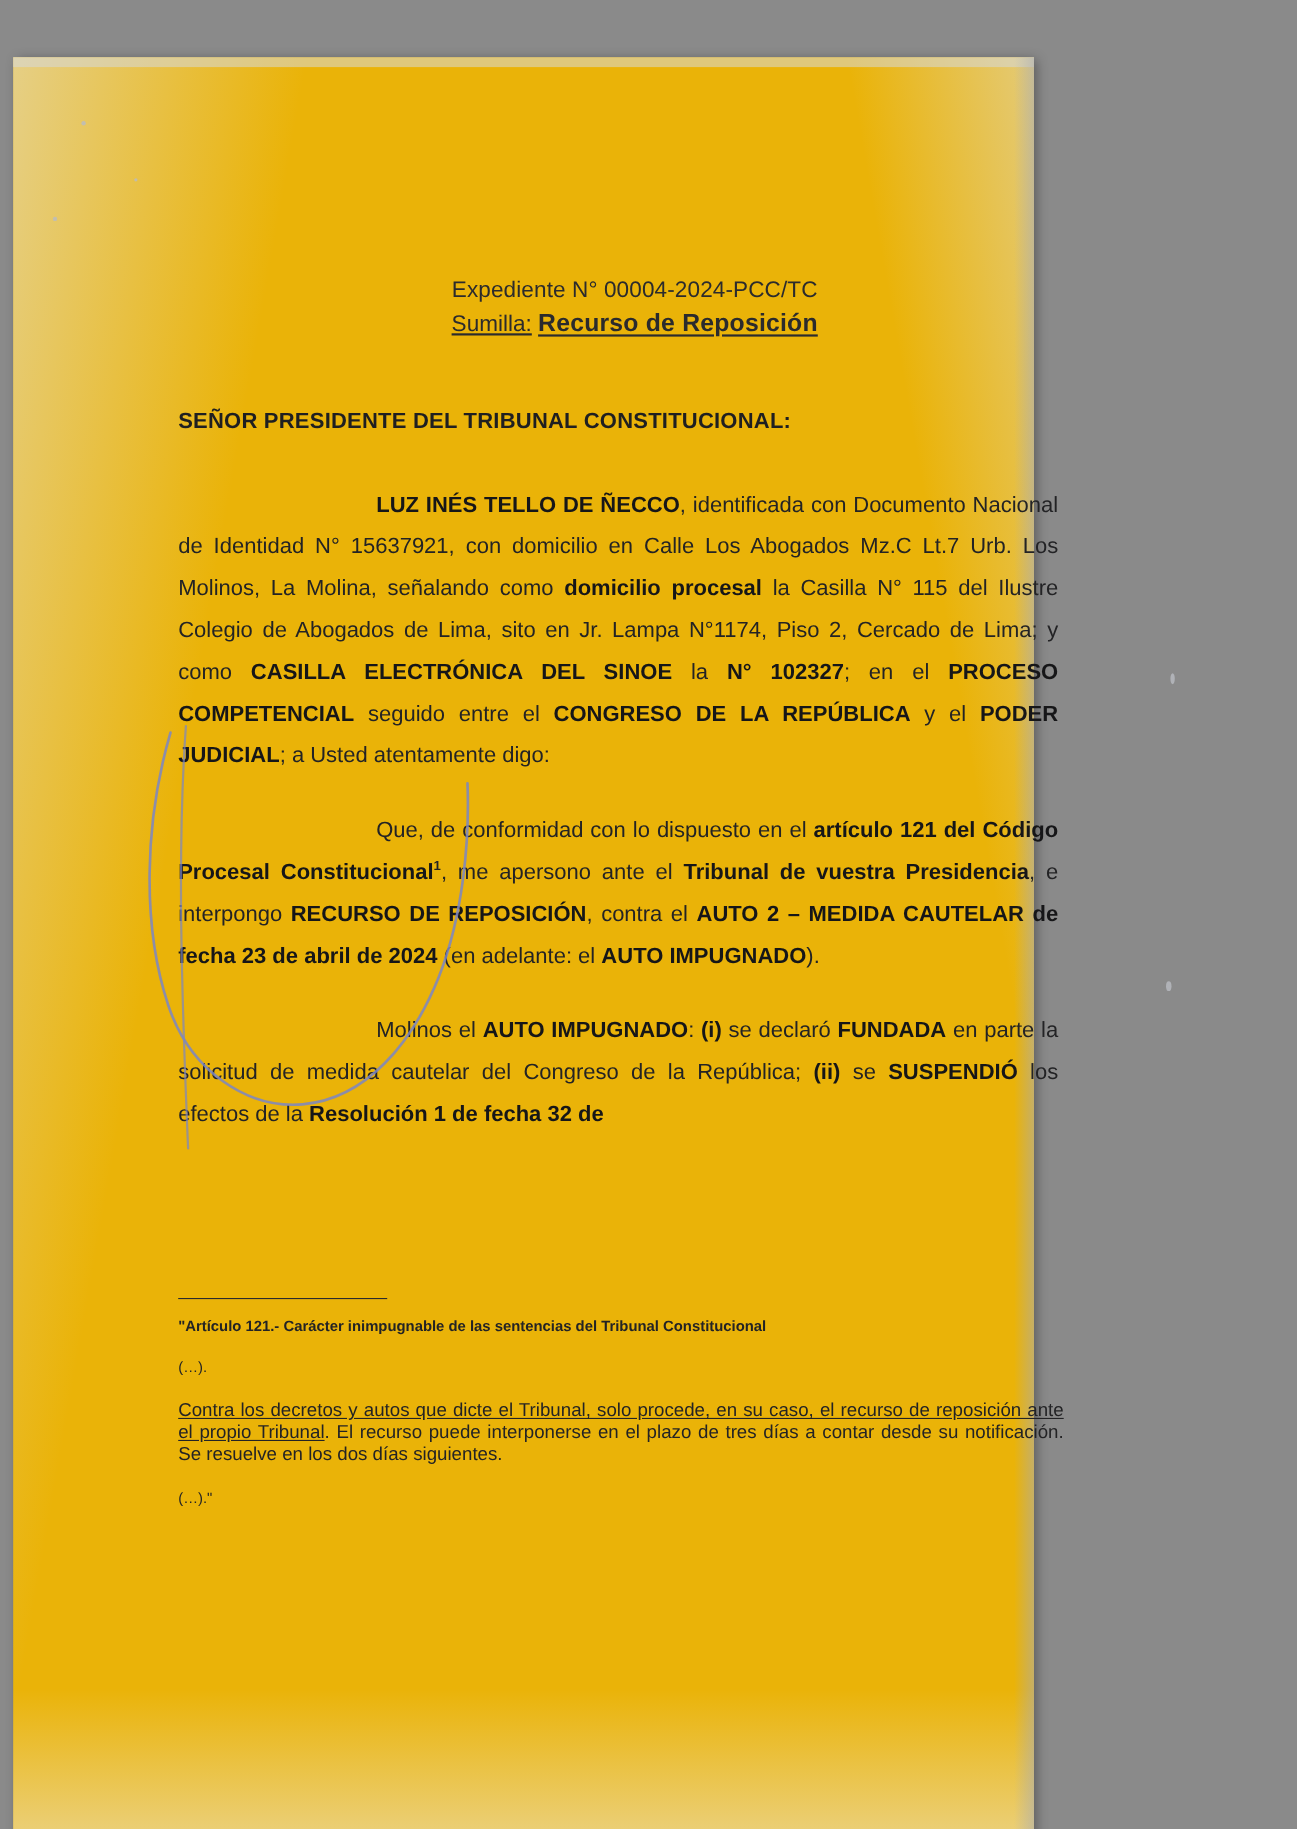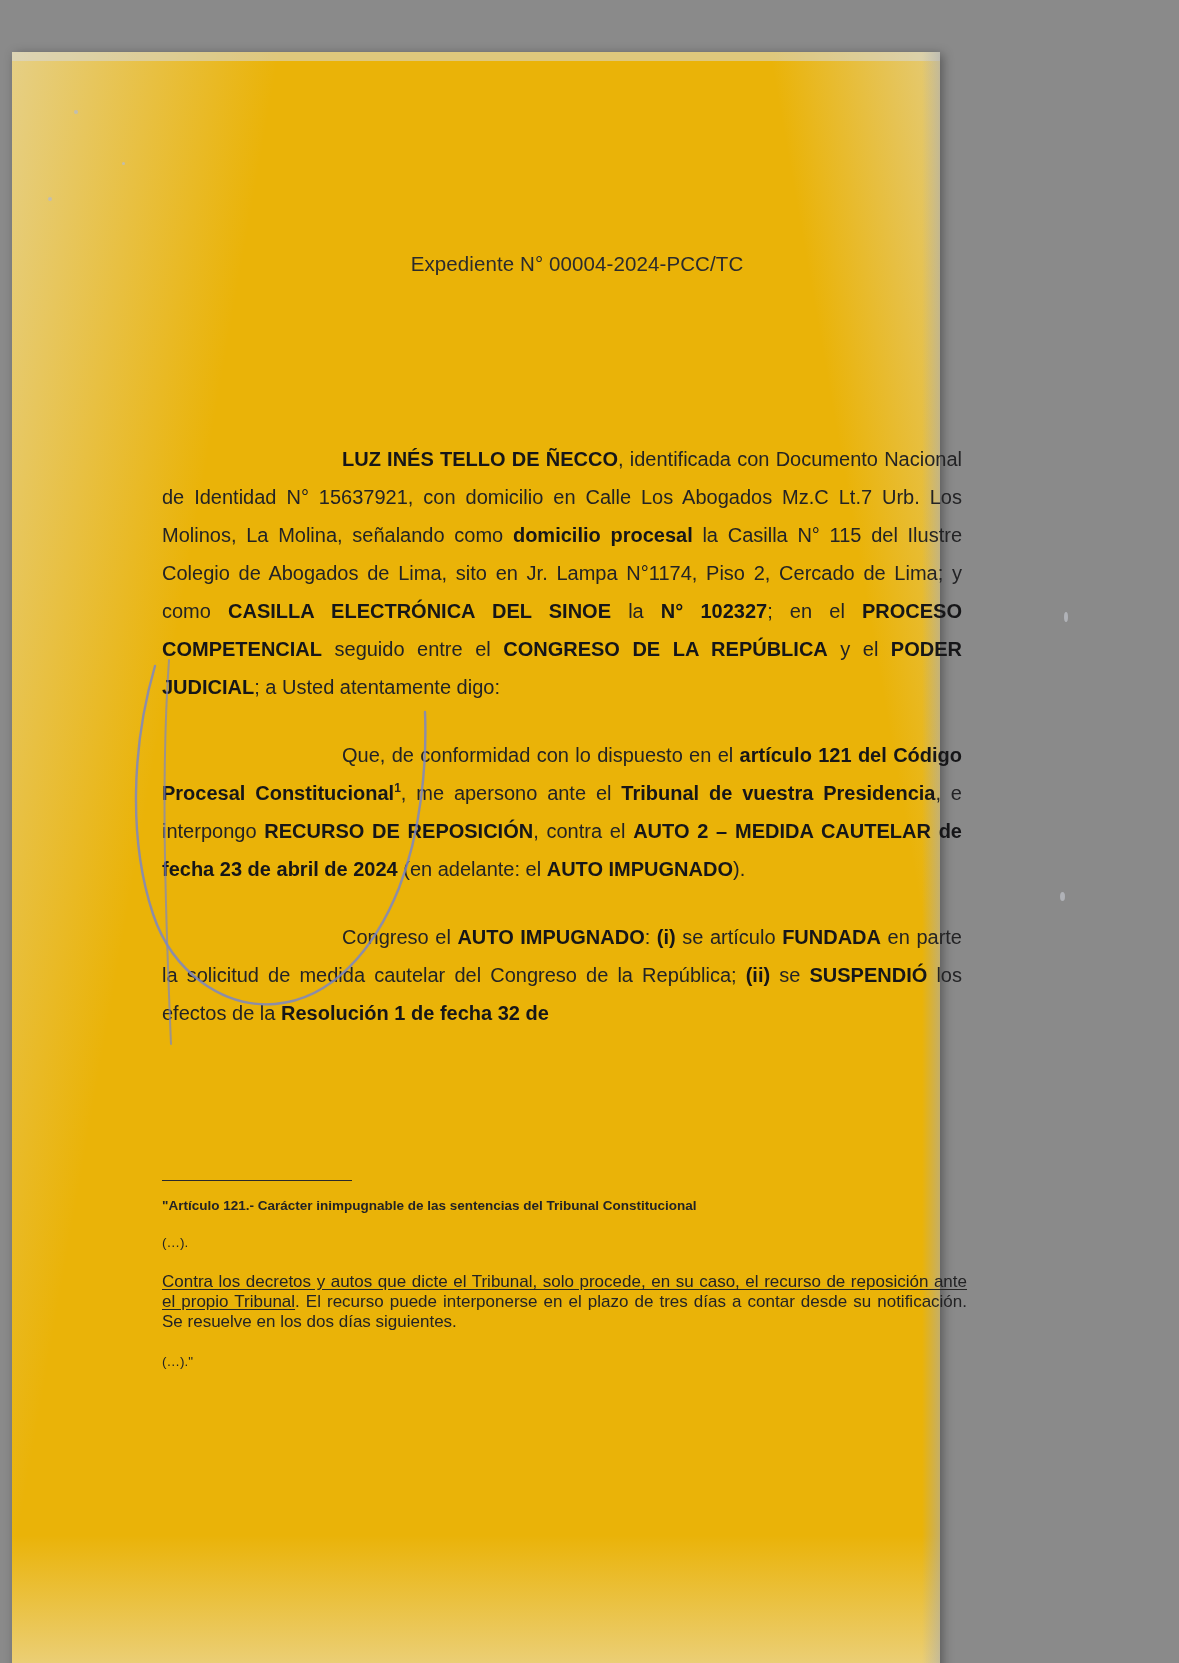--- a/index.html
+++ b/index.html
@@ -213,30 +213,35 @@
     <div class="speck" style="left:62px;top:58px;width:4px;height:4px;"></div>
     <div class="speck" style="left:110px;top:110px;width:3px;height:3px;"></div>
     <div class="speck" style="left:36px;top:145px;width:4px;height:4px;"></div>
     <div class="speck" style="left:1052px;top:560px;width:4px;height:10px;"></div>
     <div class="speck" style="left:1048px;top:840px;width:5px;height:9px;"></div>
 
     <div class="content">
 
       <div class="doc-header">
         <div class="exp-line">Expediente N° 00004-2024-PCC/TC</div>
+        <div class="sumilla-line">
+          <span class="sumilla-label">Sumilla:</span>
+          <span class="sumilla-value">Recurso de Reposición</span>
+        </div>
       </div>
 
+      <div class="addressee">SEÑOR PRESIDENTE DEL TRIBUNAL CONSTITUCIONAL:</div>
 
       <div class="body-block">
 
         <p class="para"><b>LUZ INÉS TELLO DE ÑECCO</b><span>, identificada con Documento Nacional de Identidad N° 15637921, con domicilio en Calle Los Abogados Mz.C Lt.7 Urb. Los Molinos, La Molina, señalando como </span><b>domicilio procesal</b><span> la Casilla N° 115 del Ilustre Colegio de Abogados de Lima, sito en Jr. Lampa N°1174, Piso 2, Cercado de Lima; y como </span><b>CASILLA ELECTRÓNICA DEL SINOE</b><span> la </span><b>N° 102327</b><span>; en el </span><b>PROCESO COMPETENCIAL</b><span> seguido entre el </span><b>CONGRESO DE LA REPÚBLICA</b><span> y el </span><b>PODER JUDICIAL</b><span>; a Usted atentamente digo:</span></p>
 
         <p class="para"><span>Que, de conformidad con lo dispuesto en el </span><b>artículo 121 del Código Procesal Constitucional</b><sup class="fn">1</sup><span>, me apersono ante el </span><b>Tribunal de vuestra Presidencia</b><span>, e interpongo </span><b>RECURSO DE REPOSICIÓN</b><span>, contra el </span><b>AUTO 2 – MEDIDA CAUTELAR de fecha 23 de abril de 2024</b><span> (en adelante: el </span><b>AUTO IMPUGNADO</b><span>).</span></p>
 
-        <p class="para"><span>Congreso el </span><b>AUTO IMPUGNADO</b><span>: </span><b>(i)</b><span> se artículo </span><b>FUNDADA</b><span> en parte la solicitud de medida cautelar del Congreso de la República; </span><b>(ii)</b><span> se </span><b>SUSPENDIÓ</b><span> los efectos de la </span><b>Resolución 1 de fecha 32 de</b></p>
+        <p class="para"><span>Molinos el </span><b>AUTO IMPUGNADO</b><span>: </span><b>(i)</b><span> se declaró </span><b>FUNDADA</b><span> en parte la solicitud de medida cautelar del Congreso de la República; </span><b>(ii)</b><span> se </span><b>SUSPENDIÓ</b><span> los efectos de la </span><b>Resolución 1 de fecha 32 de</b></p>
 
       </div>
 
       <div class="footnote">
         <div class="fn-rule"></div>
         <div class="fn-article">"Artículo 121.- Carácter inimpugnable de las sentencias del Tribunal Constitucional</div>
         <div class="fn-ellipsis">(…).</div>
         <div class="fn-quote"><u>Contra los decretos y autos que dicte el Tribunal, solo procede, en su caso, el recurso de reposición ante el propio Tribunal</u><span>. El recurso puede interponerse en el plazo de tres días a contar desde su notificación. Se resuelve en los dos días siguientes.</span></div>
         <div class="fn-ellipsis-last">(…)."</div>
       </div>

